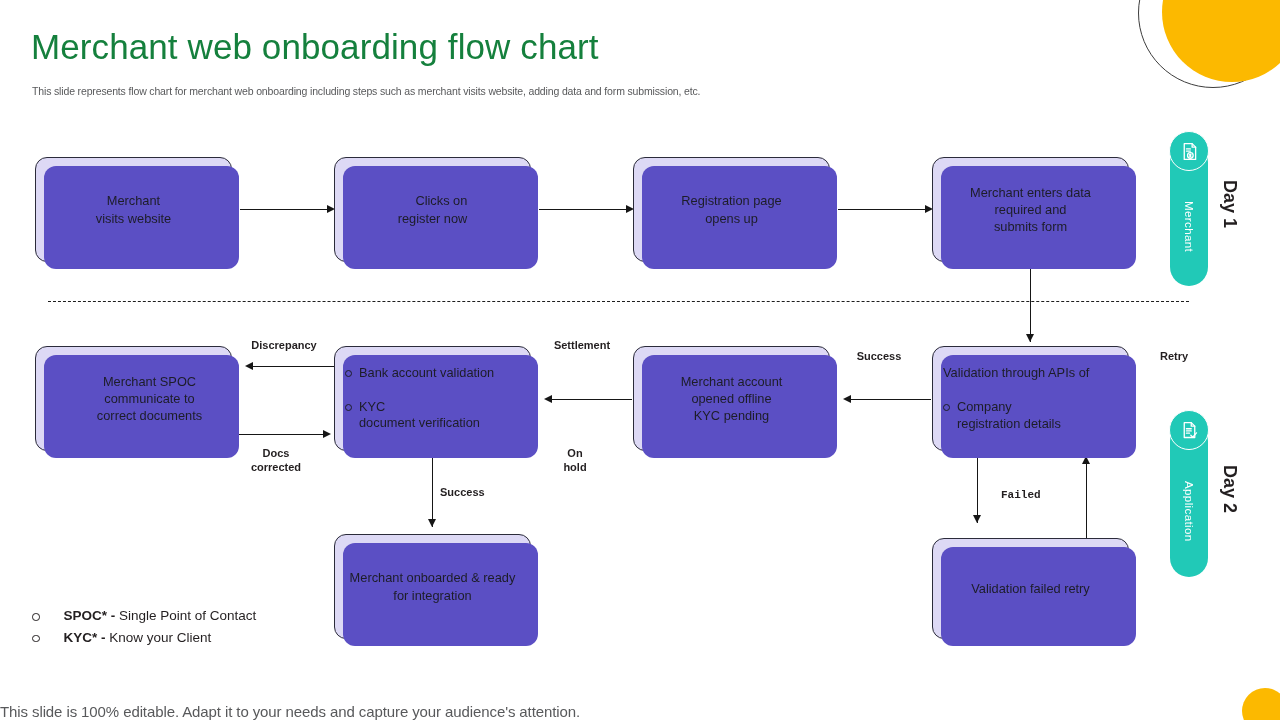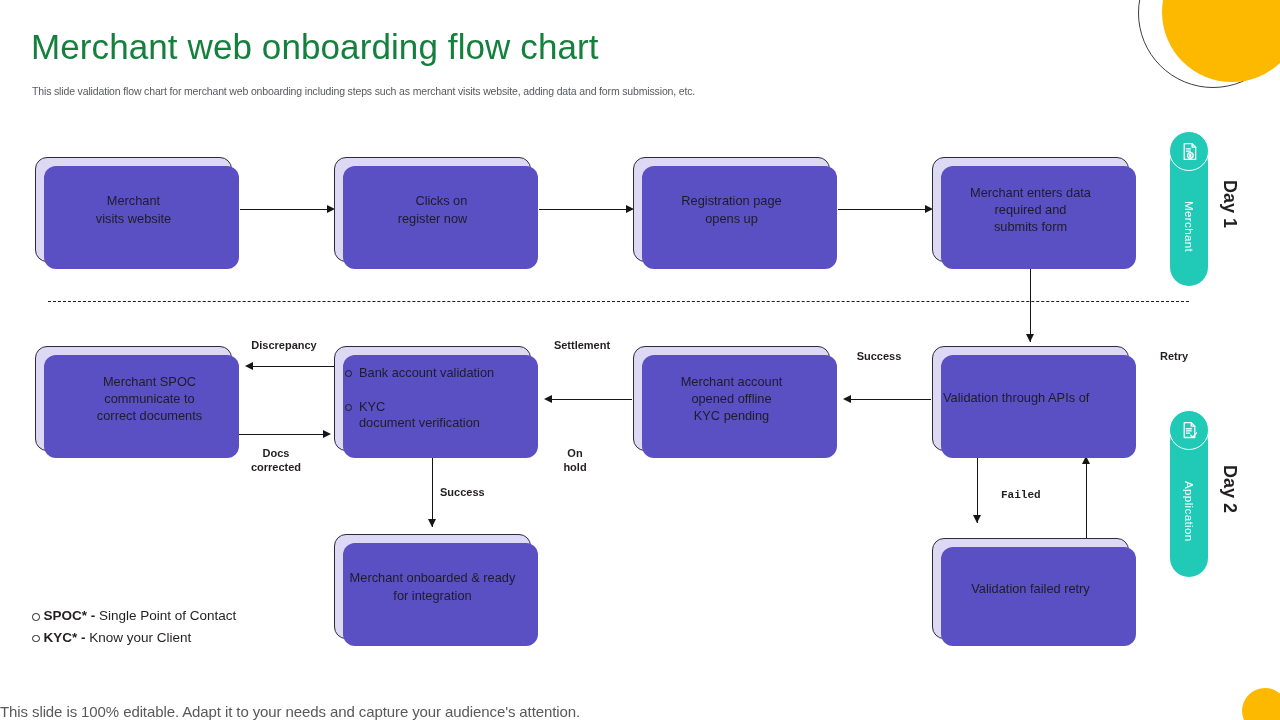--- a/index.html
+++ b/index.html
@@ -103,42 +103,42 @@
     writing-mode:vertical-rl;
     font-size:11.5px;color:#ffffff;letter-spacing:.4px;white-space:nowrap;
   }
   .day-label{
     position:absolute;font-size:18px;font-weight:bold;color:#231f20;
     writing-mode:vertical-rl;white-space:nowrap;z-index:5;
   }
 
   
   #legend{position:absolute;left:32px;top:605px;z-index:4;}
-  .legend-row{display:flex;align-items:flex-start;gap:4px;font-size:13.5px;color:#231f20;line-height:1.62;}
+  .legend-row{display:flex;align-items:flex-start;gap:24px;font-size:13.5px;color:#231f20;line-height:1.62;}
   .legend-row .bul{
     display:inline-block;width:5.5px;height:5.5px;border-radius:50%;
     border:1.2px solid #231f20;margin-top:8px;flex:none;
   }
   .legend-row b{font-weight:bold;}
 
   
   #footer-note{
     position:absolute;left:0;right:0;top:703px;text-align:left;
     font-size:15px;color:#58595b;letter-spacing:-.1px;
   }
 </style>
 </head>
 <body>
 
 <div class="deco-ring" id="deco-ring-tr"></div>
 <div class="deco-circle" id="deco-circle-tr"></div>
 <div class="deco-circle" id="deco-circle-br"></div>
 
 <div class="page-title">Merchant web onboarding flow chart</div>
-<div class="page-subtitle">This slide validation flow chart for merchant web onboarding including steps such as merchant visits website, adding data and form submission, etc.</div>
+<div class="page-subtitle">This slide represents flow chart for merchant web onboarding including steps such as merchant visits website, adding data and form submission, etc.</div>
 
 <div id="day-divider"></div>
 
 <div class="flowbox" style="left:35px;top:157px;width:197px;height:105px;">
   <span class="txt">Merchant
 visits website</span>
 </div>
 
 <div class="conn h" style="left:240px;top:209px;width:88px;"></div>
 <div class="arrowhead ah-right" style="left:327px;top:205px;"></div>
@@ -209,20 +209,25 @@
 KYC pending</span>
 </div>
 
 <div class="conn h" style="left:851px;top:399px;width:80px;"></div>
 <div class="arrowhead ah-left" style="left:843px;top:395px;"></div>
 <div class="edge-label" style="left:840px;top:350px;width:78px;">Success</div>
 
 <div class="flowbox bulleted" style="left:932px;top:346px;width:197px;height:105px;">
   <span class="txt">
     <span class="blead">Validation through APIs of</span>
+    <span class="bline">
+      <span class="bul"></span>
+      <span class="btxt">Company
+registration details</span>
+    </span>
   </span>
 </div>
 
 <div class="edge-label" style="left:1145px;top:350px;width:58px;">Retry</div>
 
 <div class="conn v" style="left:432px;top:451px;width:1.4px;height:76px;"></div>
 <div class="arrowhead ah-down" style="left:428px;top:519px;"></div>
 <div class="edge-label" style="left:440px;top:486px;width:70px;text-align:left;">Success</div>
 
 <div class="flowbox" style="left:334px;top:534px;width:197px;height:105px;">

